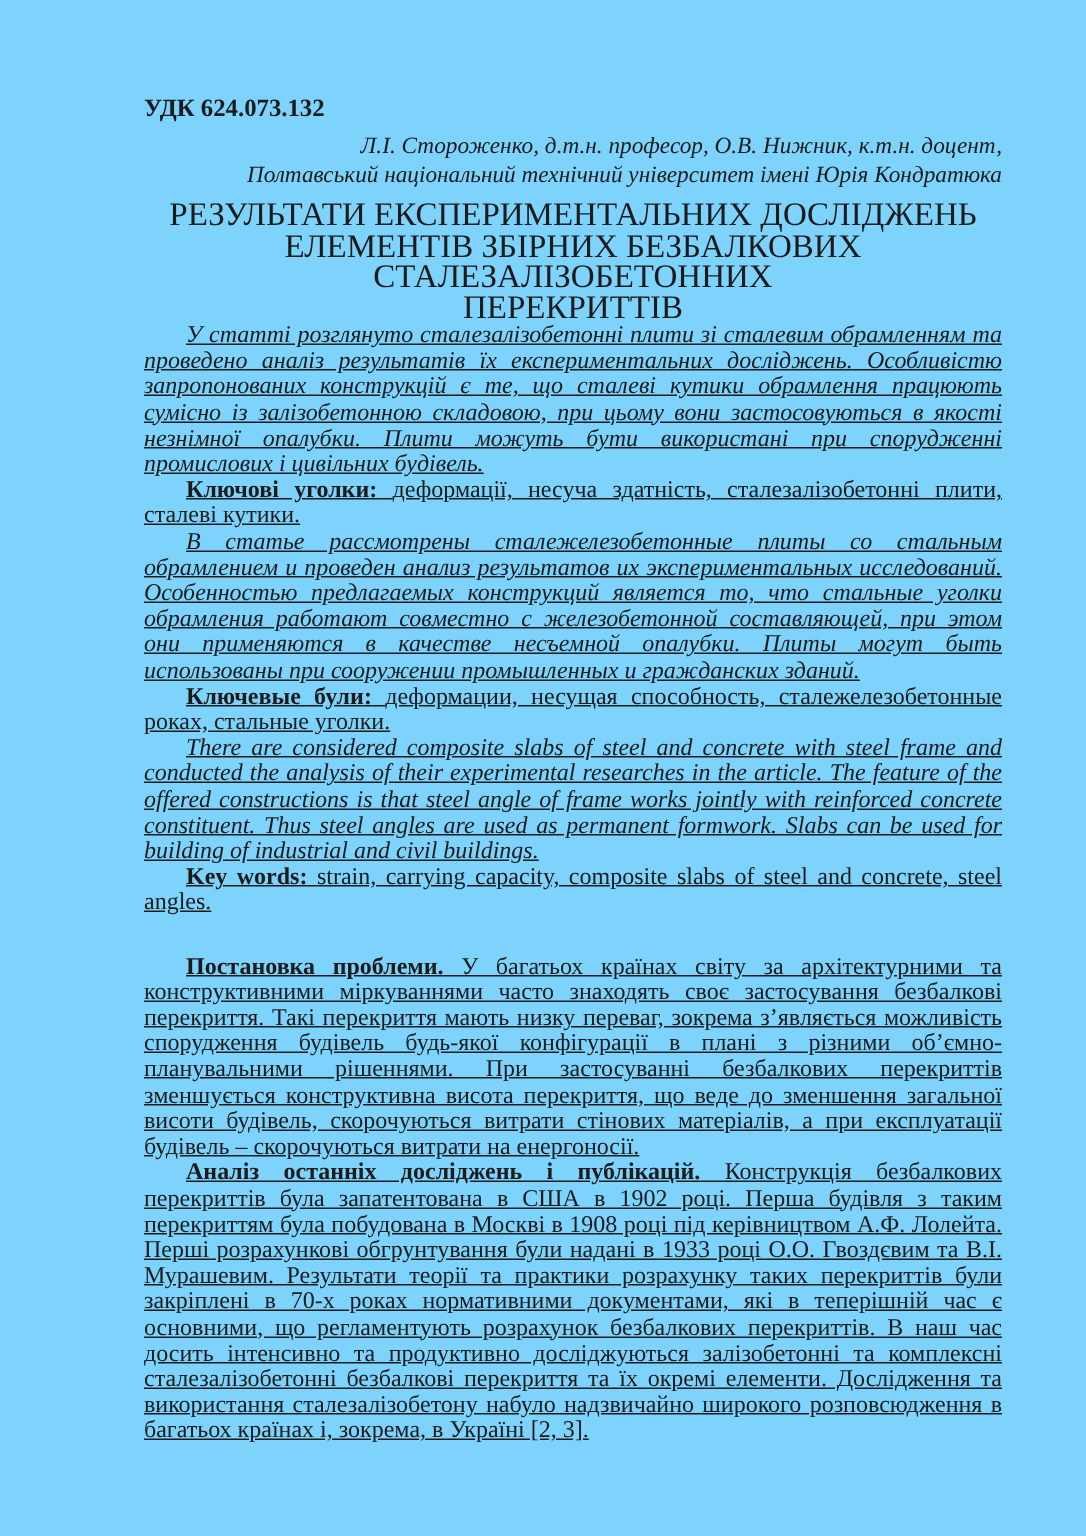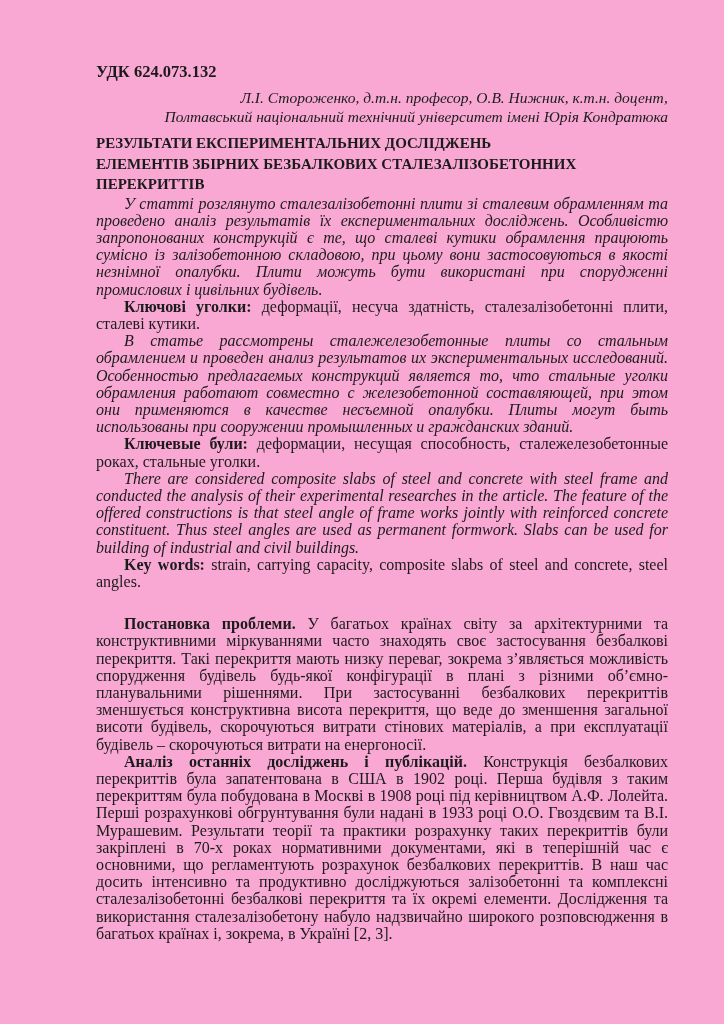--- a/index.html
+++ b/index.html
@@ -7,47 +7,49 @@
   body {
     width: 724px;
     height: 1024px;
     overflow: hidden;
     font-family: "Liberation Serif", "DejaVu Serif", serif;
     color: #1b1b1b;
   }
   .page {
     width: 724px;
     height: 1024px;
-    background: #f9a8d4;
+    background: #7dd3fc;
     padding: 62px 56px 0 96px;
   }
   .udc {
     font-weight: bold;
     font-size: 16.5px;
     line-height: 20px;
     text-align: left;
   }
   .authors {
     margin-top: 7px;
     text-align: right;
     font-style: italic;
     font-size: 15.5px;
     line-height: 18.5px;
   }
   .title {
     margin-top: 7px;
-    font-weight: bold;
-    font-size: 15px;
+    text-align: center;
+    font-weight: normal;
+    font-size: 22px;
     line-height: 20.5px;
   }
   p.para {
     font-size: 16px;
     line-height: 17.2px;
     text-align: justify;
     text-indent: 28px;
+    text-decoration: underline;
   }
   .italic { font-style: italic; }
   .lead { font-weight: bold; }
   .section-gap { margin-top: 25px; }
 </style>
 </head>
 <body>
 
 <div class="page">
 

